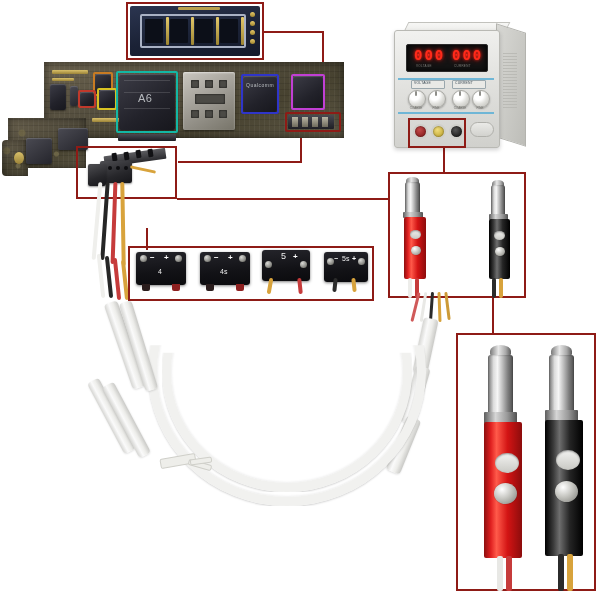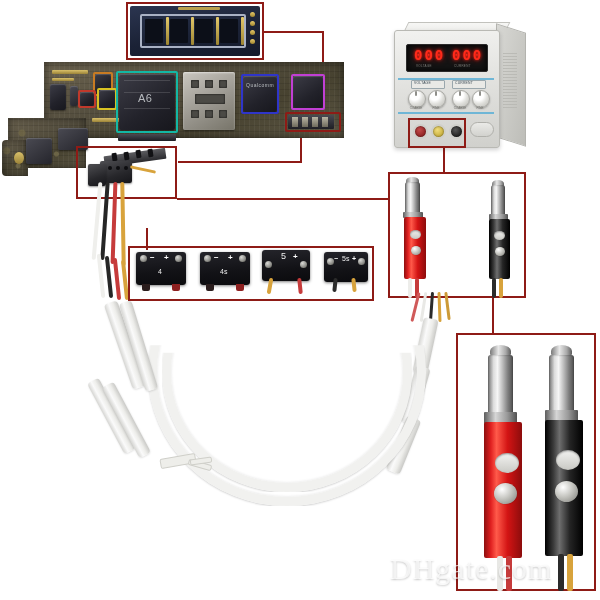--- a/index.html
+++ b/index.html
@@ -376,15 +376,14 @@
 
   <div class="plug-cap" style="left:551px;top:345px;width:21px;height:12px;"></div>
   <div class="plug-tip" style="left:549px;top:355px;width:25px;height:58px;"></div>
   <div class="plug-collar" style="left:545px;top:410px;width:33px;height:12px;"></div>
   <div class="plug-sleeve-black" style="left:545px;top:420px;width:38px;height:136px;"></div>
   <div class="plug-hole" style="left:556px;top:450px;width:24px;height:20px;"></div>
   <div class="plug-screw" style="left:555px;top:481px;width:23px;height:21px;"></div>
   <div class="wire" style="left:558px;top:554px;width:6px;height:37px;background:#2b2b2b;"></div>
   <div class="wire" style="left:567px;top:554px;width:6px;height:37px;background:#d8a33c;"></div>
 
-  <div class="watermark" style="left:390px;top:552px;">DHgate.com</div>
 
 </div>
 
 </body></html>

